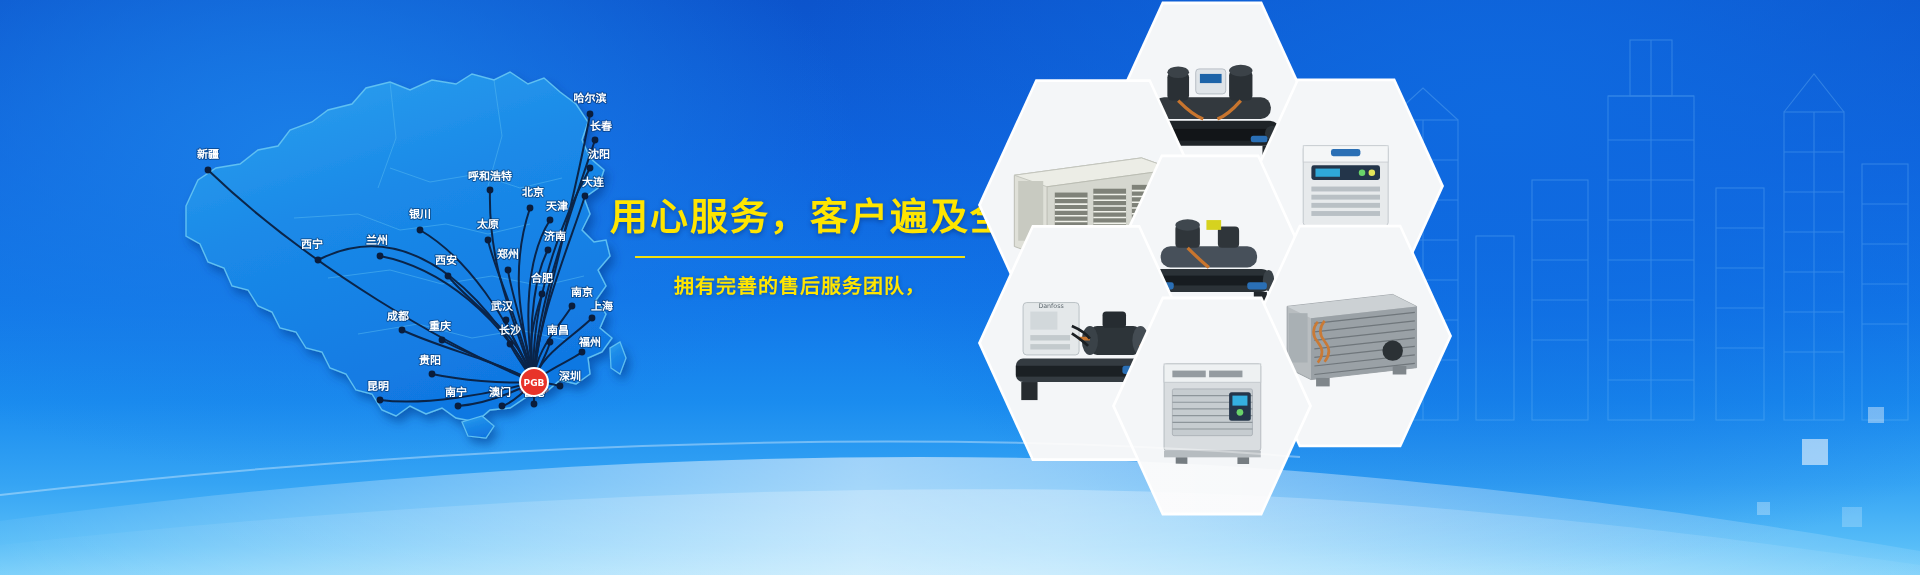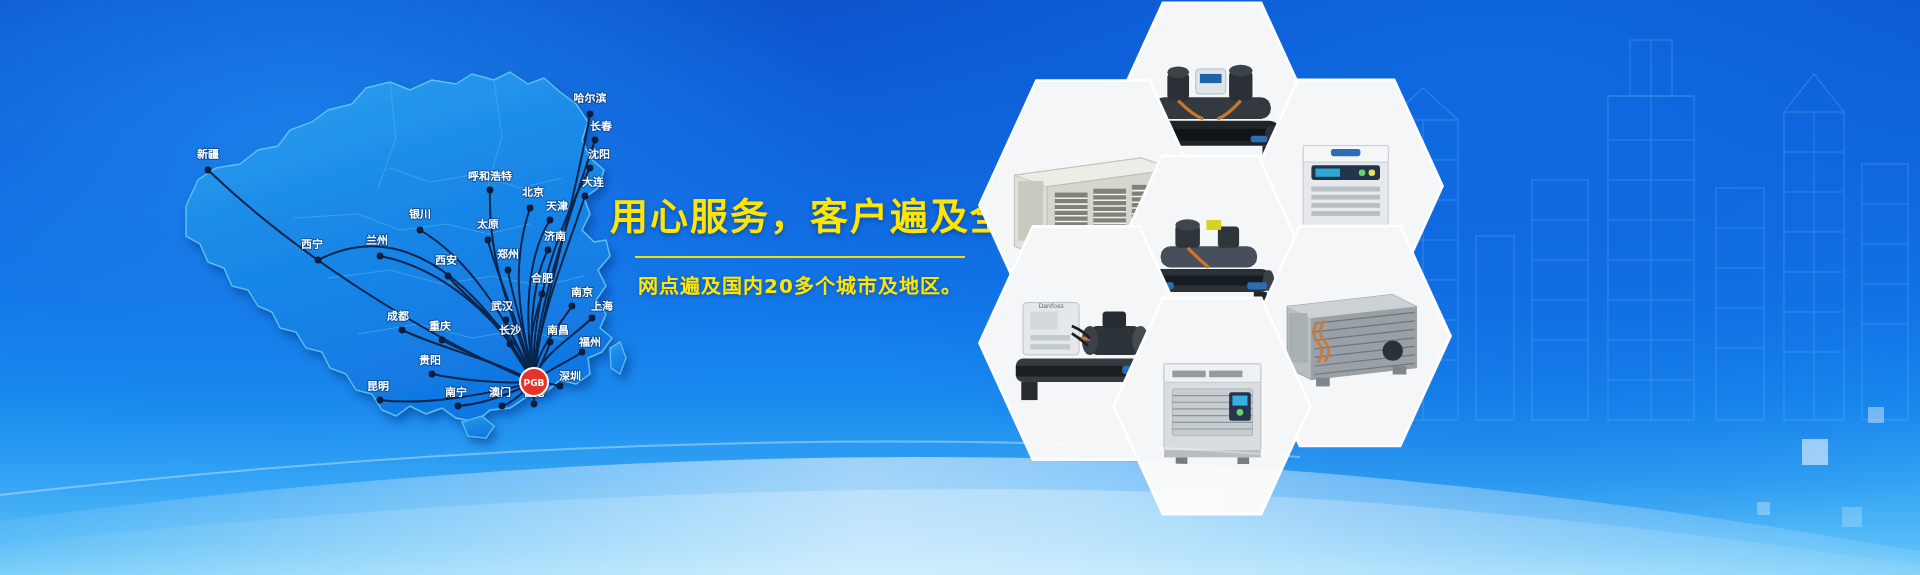--- a/index.html
+++ b/index.html
@@ -310,21 +310,21 @@
         <ellipse cx="444" cy="372" rx="15" ry="5" fill="#7a0f10" opacity=".45"></ellipse>
         <circle cx="444" cy="364" r="14" fill="#e8332a" stroke="#ffffff" stroke-width="2"></circle>
         <text x="444" y="368" text-anchor="middle" font-family="DejaVu Sans, Liberation Sans, sans-serif" font-size="9" font-weight="700" fill="#ffffff">PGB</text>
       </g>
     </svg>
   </div>
 
   <div class="copy">
     <div class="headline">用心服务，客户遍及全国</div>
     <div class="rule"></div>
-    <div class="sub">网点遍及国内20多个城市及地区。</div>
+    <div class="sub">拥有完善的售后服务团队，</div>
   </div>
 
   <div class="hexes">
 
     <div class="hex h2">
       <div class="inner">
         <svg viewBox="0 0 200 150">
           <rect x="18" y="86" width="164" height="30" rx="14" fill="#1f2428"></rect>
           <rect x="18" y="96" width="164" height="14" fill="#121518"></rect>
           <circle cx="28" cy="101" r="9" fill="#2c3338"></circle>

